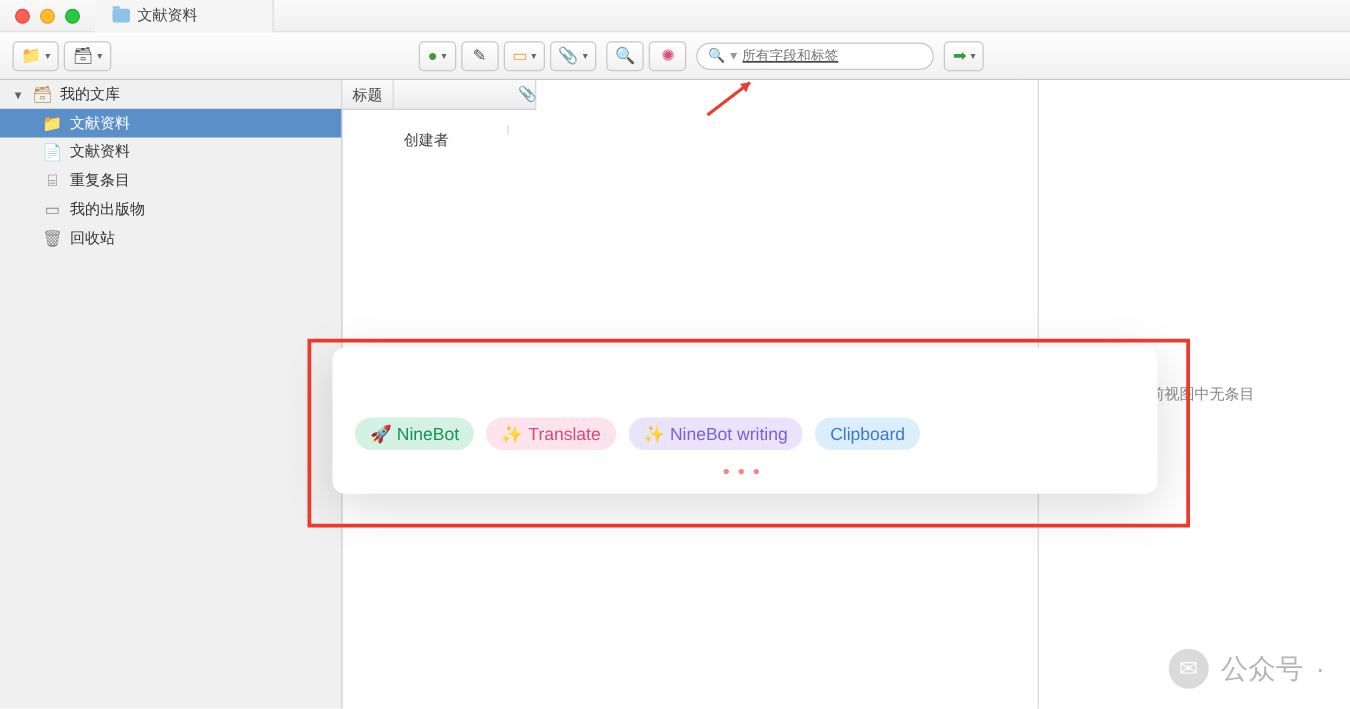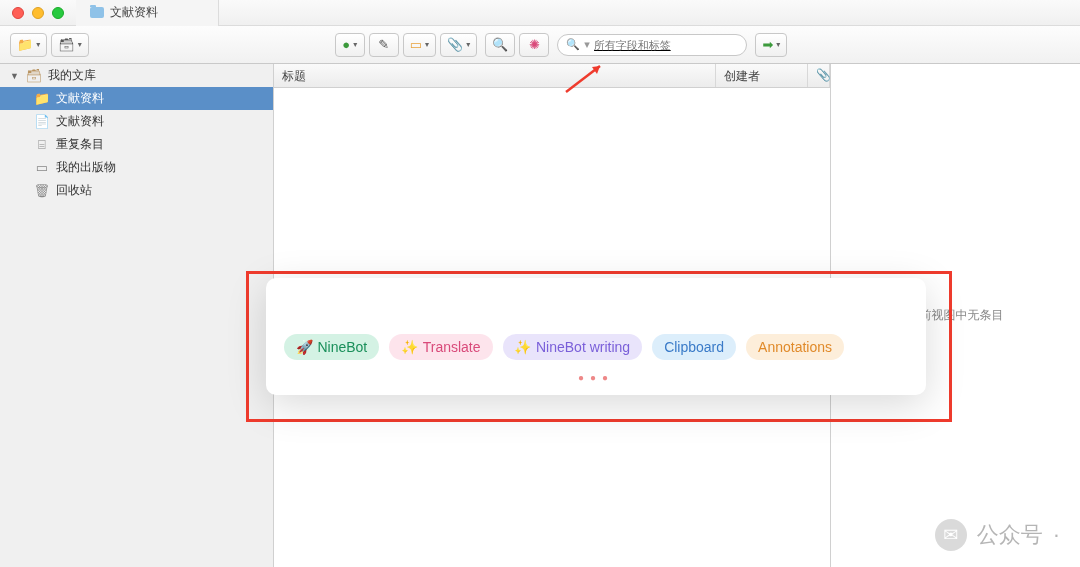--- a/index.html
+++ b/index.html
@@ -32,25 +32,25 @@
 .srow { display: flex; align-items: center; gap: 6px; padding: 3px 8px 3px 10px; cursor: default; }
 .srow.indent { padding-left: 34px; }
 .srow.sel { background: #5a8fc8; color: #fff; }
 .srow .disclose { font-size: 9px; color: #666; width: 10px; }
 .sico { width: 16px; height: 14px; display: inline-flex; align-items: center; justify-content: center; font-size: 13px; }
 .sico.folder { color:#e8a33d; }
 .sico.box { color:#b8935f; }
 .sico.page { color:#999; }
 .sico.grey { color:#888; }
 
-.center { flex: 1; display: flex; flex-direction: column; position: relative; gap: 44px; }
+.center { flex: 1; display: flex; flex-direction: row; position: relative; gap: 44px; }
 .colhdr { height: 24px; background: linear-gradient(#fafafa,#ececec); border-bottom: 1px solid #d0d0d0; display: flex; font-size: 12px; color: #444; }
 .colhdr > div { padding: 4px 8px; border-right: 1px solid #d8d8d8; }
 .col-title { flex: 1; }
-.col-creator { width: 92px; }
+.col-creator { width: 92px; margin-top: 36px; }
 .col-attach { width: 22px; text-align: center; }
 .listbody { flex: 1; background: #fff; }
 
 .rightpane { width: 250px; border-left: 1px solid #d0d0d0; background: #fff; display: flex; align-items: center; justify-content: center; font-size: 12px; color: #888; }
 
 
 .annot { position: absolute; left: 246px; top: 271px; width: 706px; height: 151px; border: 3px solid #ef3b2d; pointer-events: none; z-index: 5; }
 .arrow { position: absolute; left: 562px; top: 62px; width: 46px; height: 34px; z-index: 4; pointer-events: none; }
 
 
@@ -196,23 +196,20 @@
         <span>✨</span>
         <span>Translate</span>
       </div>
     <div class="pill purple">
         <span>✨</span>
         <span>NineBot writing</span>
       </div>
     <div class="pill blue">
         <span>Clipboard</span>
       </div>
-    <div class="pill orange">
-        <span>Annotations</span>
-      </div>
   </div>
   <div class="dots">●●●</div>
 </div>
 
 <div class="wm">
   <div class="wico">✉</div>
   <span>公众号</span>
   <span>·</span>
 </div>
 

